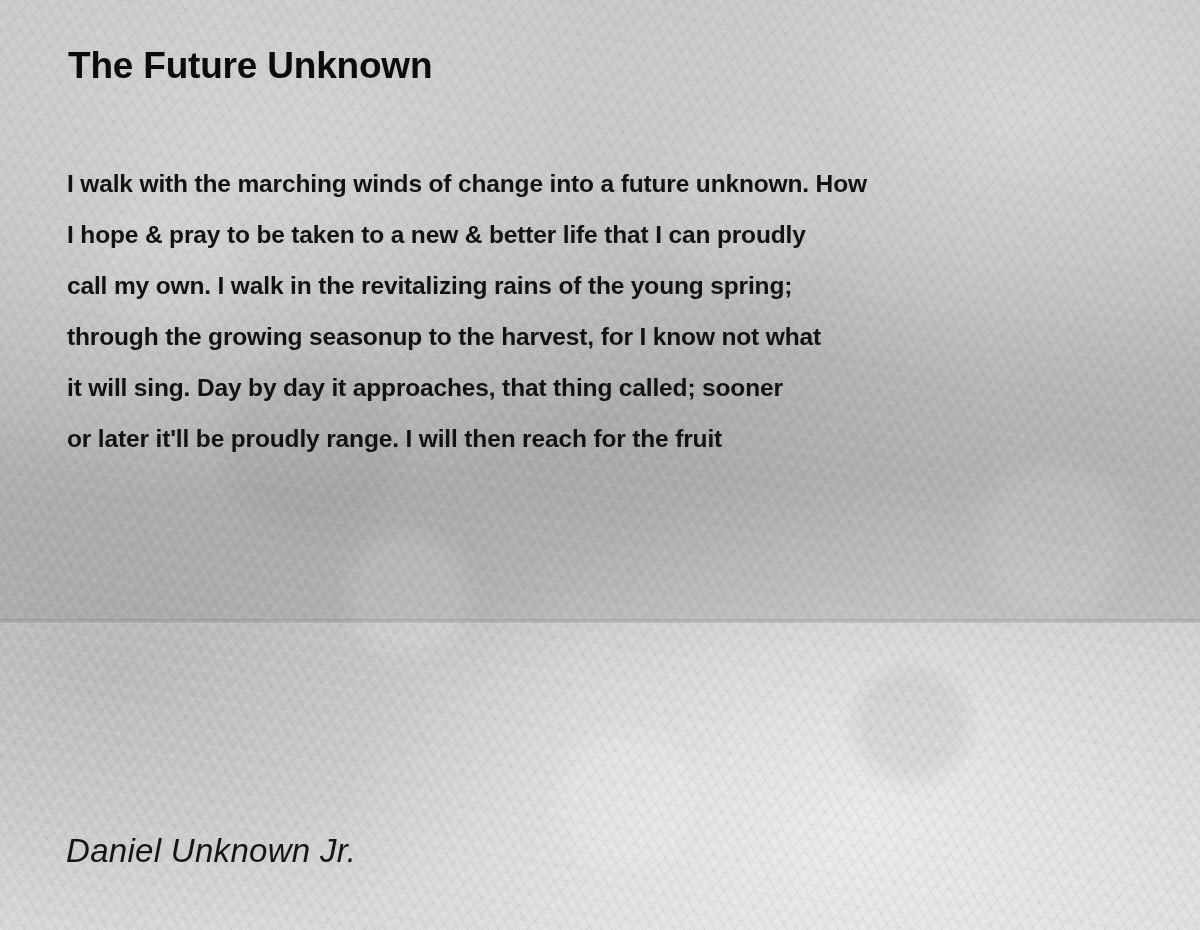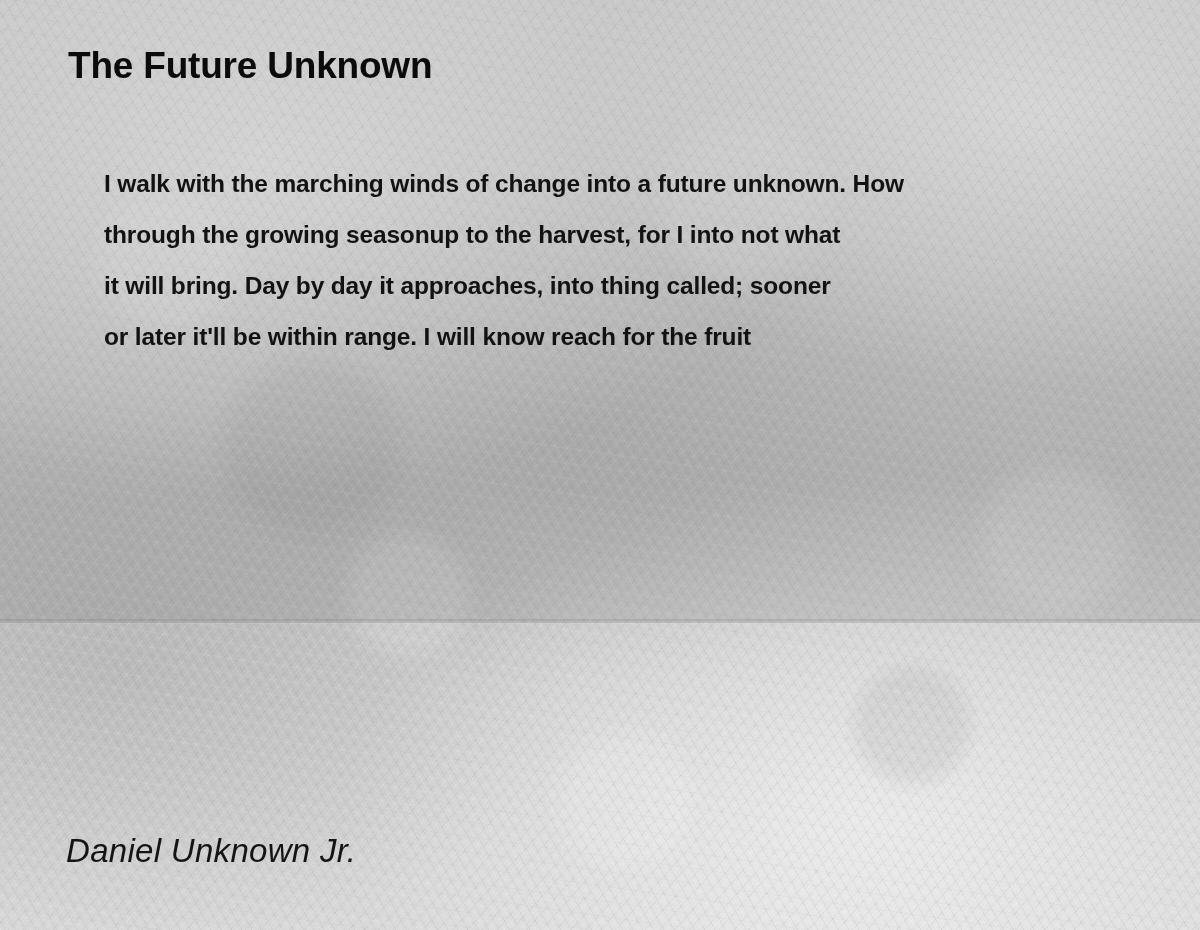--- a/index.html
+++ b/index.html
@@ -125,21 +125,20 @@
     white-space: nowrap;
   }
 
   .stanza {
     position: absolute;
     left: 67px;
     font-size: 24.5px;
     font-weight: 700;
     color: #121212;
     letter-spacing: -0.15px;
-    margin-left: 37px;
   }
 
   .stanza-1 { top: 158px; }
   .stanza-2 { top: 683px; }
 
   .poem-line {
     height: 51px;
     line-height: 51px;
     white-space: nowrap;
   }
@@ -168,23 +167,25 @@
   <div class="tex tex-strokes-c"></div>
   <div class="tex-band"></div>
   <div class="tex-band-edge"></div>
 
   <div class="content">
 
     <div class="poem-title">The Future Unknown</div>
 
     <div class="stanza stanza-1">
       <div class="poem-line">I walk with the marching winds of change into a future unknown. How</div>
-      <div class="poem-line">through the growing seasonup to the harvest, for I into not what</div>
-      <div class="poem-line">it will bring. Day by day it approaches, into thing called; sooner</div>
-      <div class="poem-line">or later it'll be within range. I will know reach for the fruit</div>
+      <div class="poem-line">I hope &amp; pray to be taken to a new &amp; better life that I can proudly</div>
+      <div class="poem-line">call my own. I walk in the revitalizing rains of the young spring;</div>
+      <div class="poem-line">through the growing seasonup to the harvest, for I know not what</div>
+      <div class="poem-line">it will sing. Day by day it approaches, that thing called; sooner</div>
+      <div class="poem-line">or later it'll be proudly range. I will then reach for the fruit</div>
     </div>
 
     <div class="stanza stanza-2">
     </div>
 
     <div class="poem-author">Daniel Unknown Jr.</div>
 
   </div>
 </div>
 

